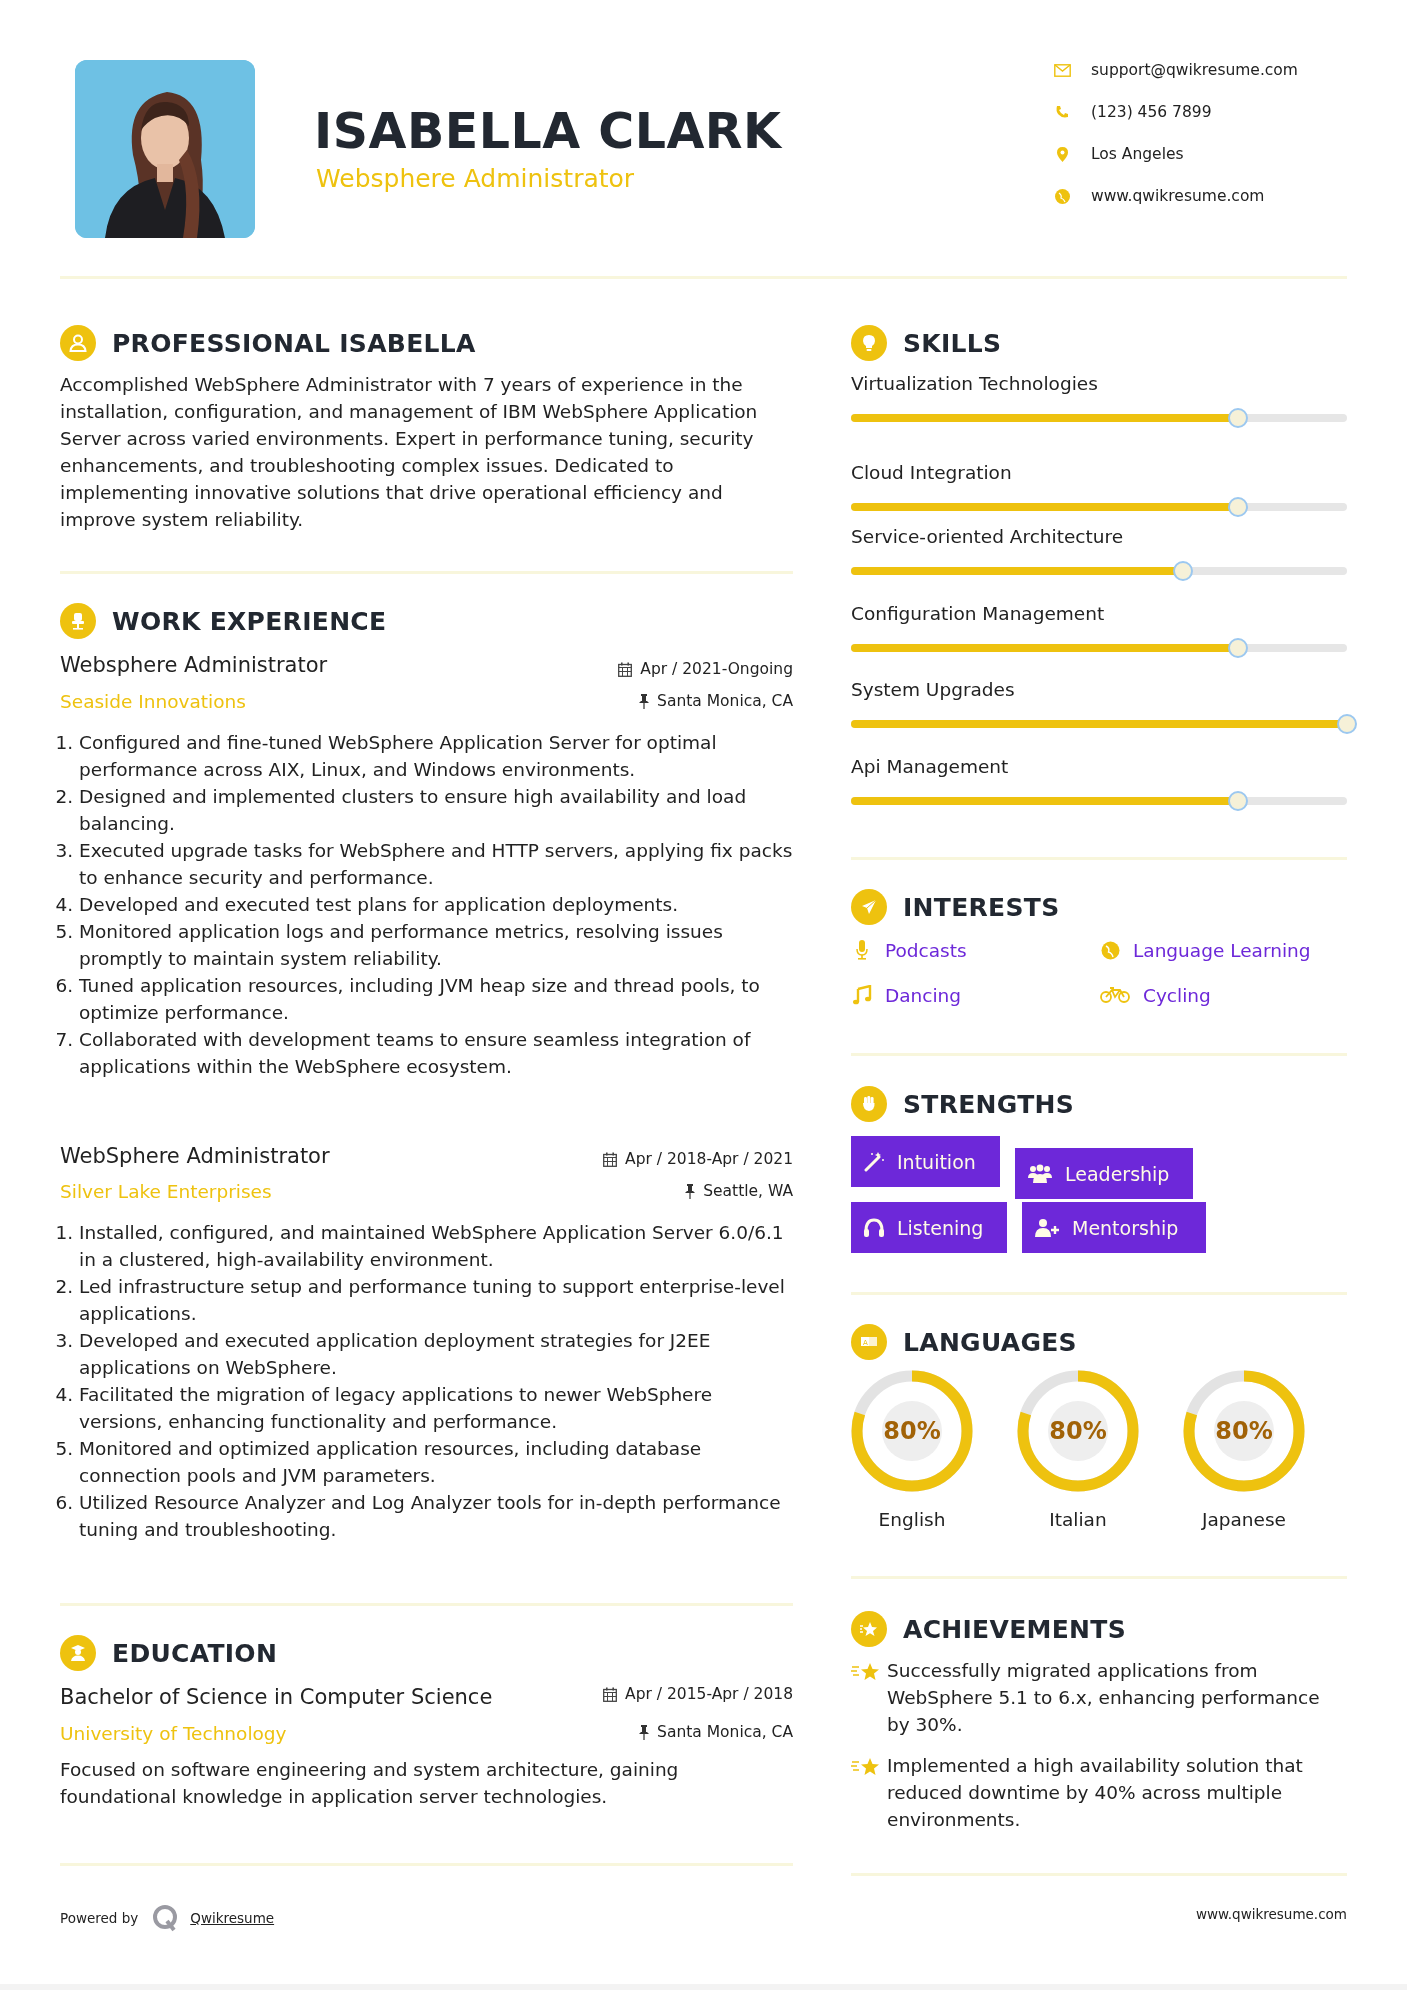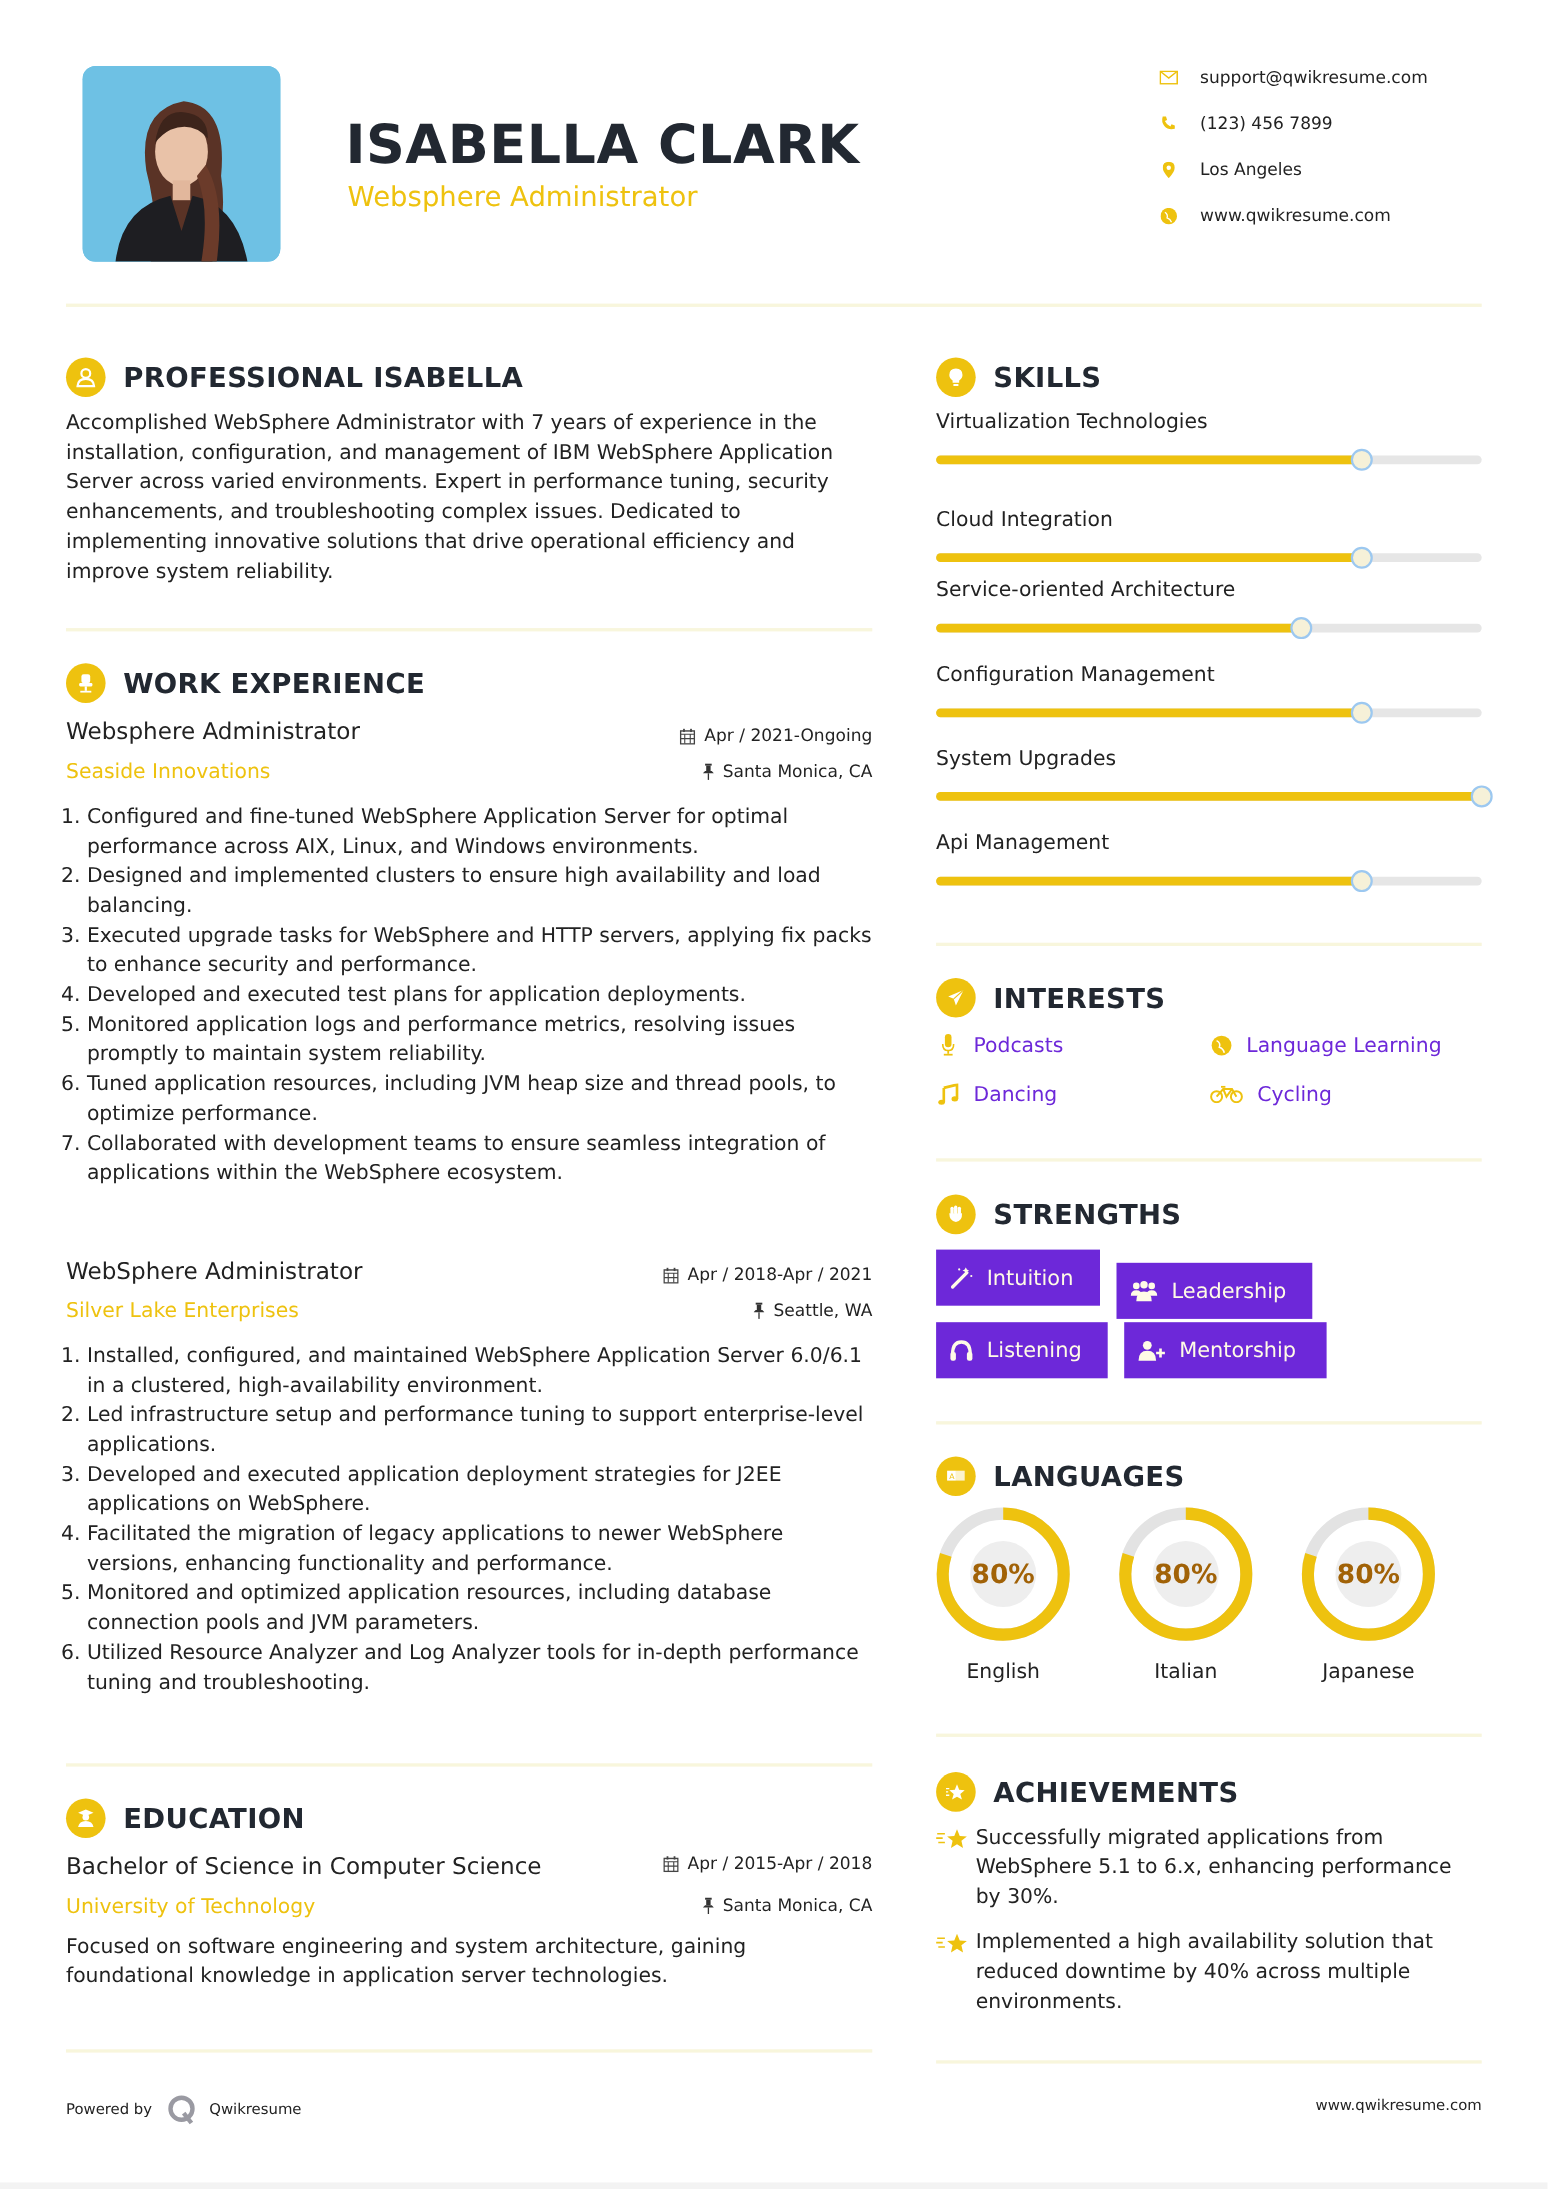--- a/index.html
+++ b/index.html
@@ -33,21 +33,21 @@
   .badge { background: #6d28d9; color: #FFFBE6; font-size: 19px; height: 51px; display: flex; align-items: center; padding: 0 12px; white-space: nowrap; }
   .badge svg { margin-right: 12px; }
   .lang { width: 122px; text-align: center; }
   .lang .ring { width: 122px; height: 122px; position: relative; }
   .lang .pct { position: absolute; left: 31px; top: 31px; width: 60px; height: 60px; border-radius: 50%; background: #EEEEEE; display: flex; align-items: center; justify-content: center; font-size: 24px; font-weight: bold; color: #a16207; }
   .lang .lname { font-size: 18.5px; color: #222; margin-top: 15px; line-height: 26px; }
   .ach { display: flex; }
   .ach .ai { width: 36px; flex: none; padding-top: 2px; }
   .ach .at { font-size: 18.5px; line-height: 27px; color: #222; }
   .footer-l { left: 60px; top: 1904px; display: flex; align-items: center; font-size: 13.5px; color: #222; white-space: nowrap; }
-  .footer-l a { color: #222; margin-left: 10px; }
+  .footer-l a { color: #222; text-decoration: underline; margin-left: 10px; }
   .footer-r { left: 1100px; width: 247px; top: 1906px; font-size: 13.5px; color: #222; text-align: right; white-space: nowrap; }
   .bottom-strip { left: 0; top: 1984px; width: 1407px; height: 6px; background: #F3F3F3; }
 </style>
 </head>
 <body>
 
 <div class="abs photo">
   <svg viewBox="0 0 180 178">
     <rect width="180" height="178" fill="#6EC1E4"></rect>
     <path d="M58 95 Q50 40 92 32 Q132 36 126 100 Q132 140 118 178 L62 178 Q70 140 58 95Z" fill="#5a3326"></path>

